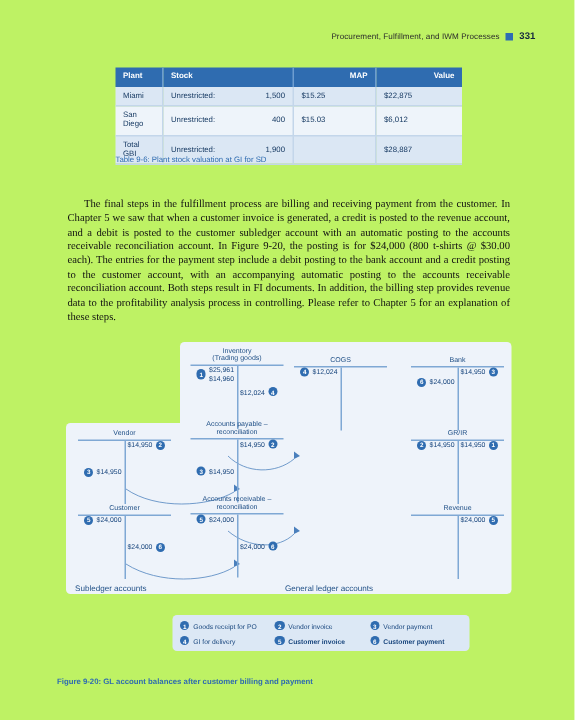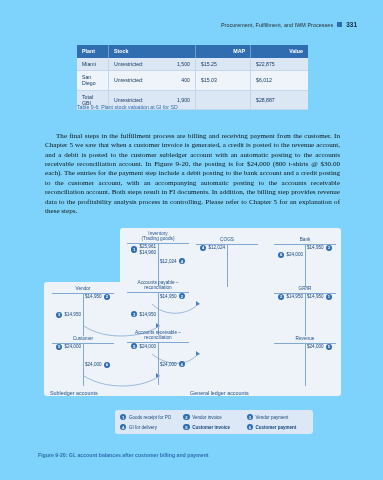--- a/index.html
+++ b/index.html
@@ -1,21 +1,21 @@
 <!DOCTYPE html>
 <html><head>
 <meta charset="utf-8">
 <style>
   html,body{margin:0;padding:0;background:#ffffff;}
   body{
     width:383px;height:480px;overflow:hidden;
     font-family:"Liberation Serif", serif;
     color:#1a1a1a;
   }
-  .page{position:relative;width:383px;height:480px;background:#7dd3fc;}
+  .page{position:relative;width:383px;height:480px;background:#bef264;}
 
   
   .runhead{
     position:absolute;top:21px;right:26px;
     display:flex;align-items:center;gap:4px;
     font-family:"Liberation Sans", sans-serif;
     font-size:5.4px;letter-spacing:.06px;color:#2a2a2a;white-space:nowrap;
   }
   .runhead .sq{width:5px;height:5px;background:#2e6db4;display:inline-block;}
   .runhead .pg{font-weight:bold;font-size:6.4px;color:#12263f;}

